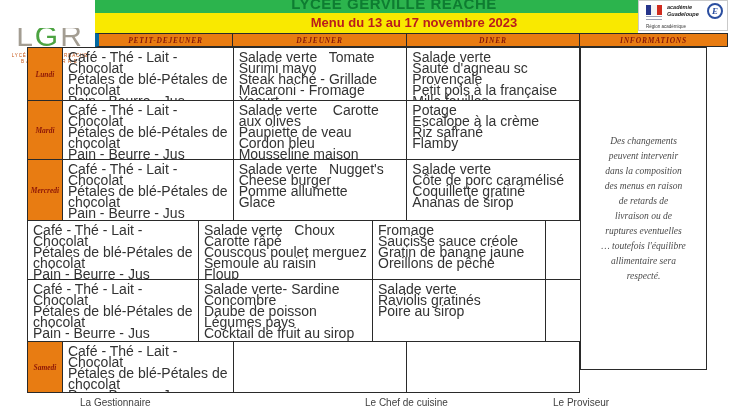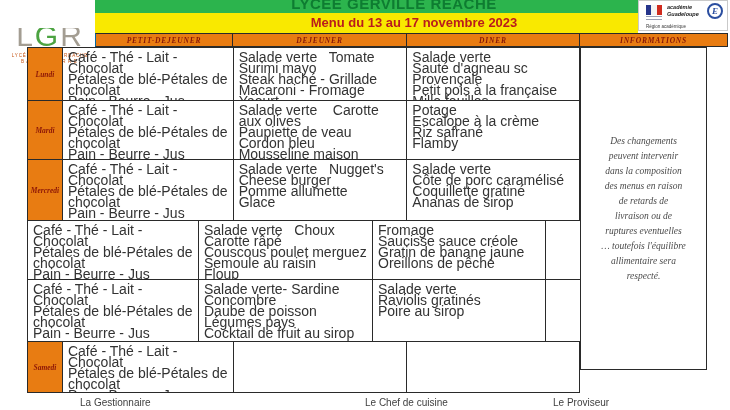--- a/index.html
+++ b/index.html
@@ -33,21 +33,21 @@
   .e-circle { position:absolute; right:4px; top:2px; width:16px; height:16px; border:2px solid #2b4ea0; border-radius:50%;
               color:#2b4ea0; font-size:9px; font-weight:bold; font-style:italic; text-align:center; line-height:12px;
               font-family:"Liberation Serif",serif; background:#fff; }
   .region { position:absolute; left:7px; top:23px; font-size:4.5px; color:#3a3a3a; }
 
   
   .col-headers { position:absolute; left:95px; top:33px; height:14px; display:flex; }
   .hcell { background:#e87c12; color:#871607; font-family:"Liberation Serif",serif; font-style:italic; font-weight:bold;
            font-size:7.5px; letter-spacing:0.8px; display:flex; align-items:center; justify-content:center;
            border:1px solid #2a2a2a; border-left:none; white-space:nowrap; }
-  .hcell:first-child { border-left:1px solid #0369a1; }
+  .hcell:first-child { border-left:4px solid #0369a1; }
   .hc0 { width:138px; } .hc1 { width:174px; } .hc2 { width:173px; } .hc3 { width:148px; }
 
   
   .menu-table { position:absolute; left:27px; top:47px; width:553px; border-left:1px solid #2a2a2a; }
   .row { display:flex; border-bottom:1px solid #2a2a2a; }
   .day-cell { width:35px; background:#e87c12; border-right:1px solid #2a2a2a; display:flex; align-items:center;
               justify-content:center; color:#8c1607; font-family:"Liberation Serif",serif; font-style:italic;
               font-weight:bold; font-size:7.5px; }
   .cell { font-size:14px; line-height:11px; color:#333333; padding:4px 2px 0 5px; white-space:pre-wrap;
           border-right:1px solid #2a2a2a; overflow:hidden; }

